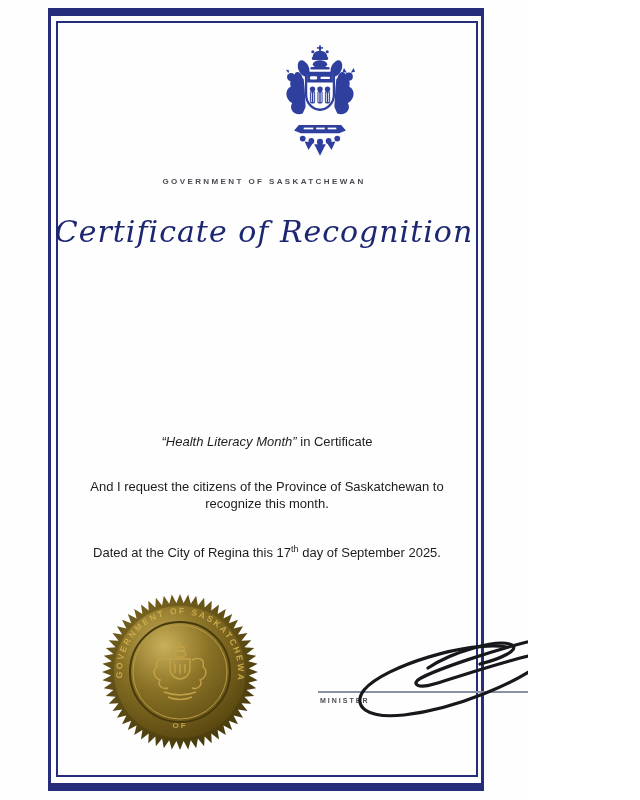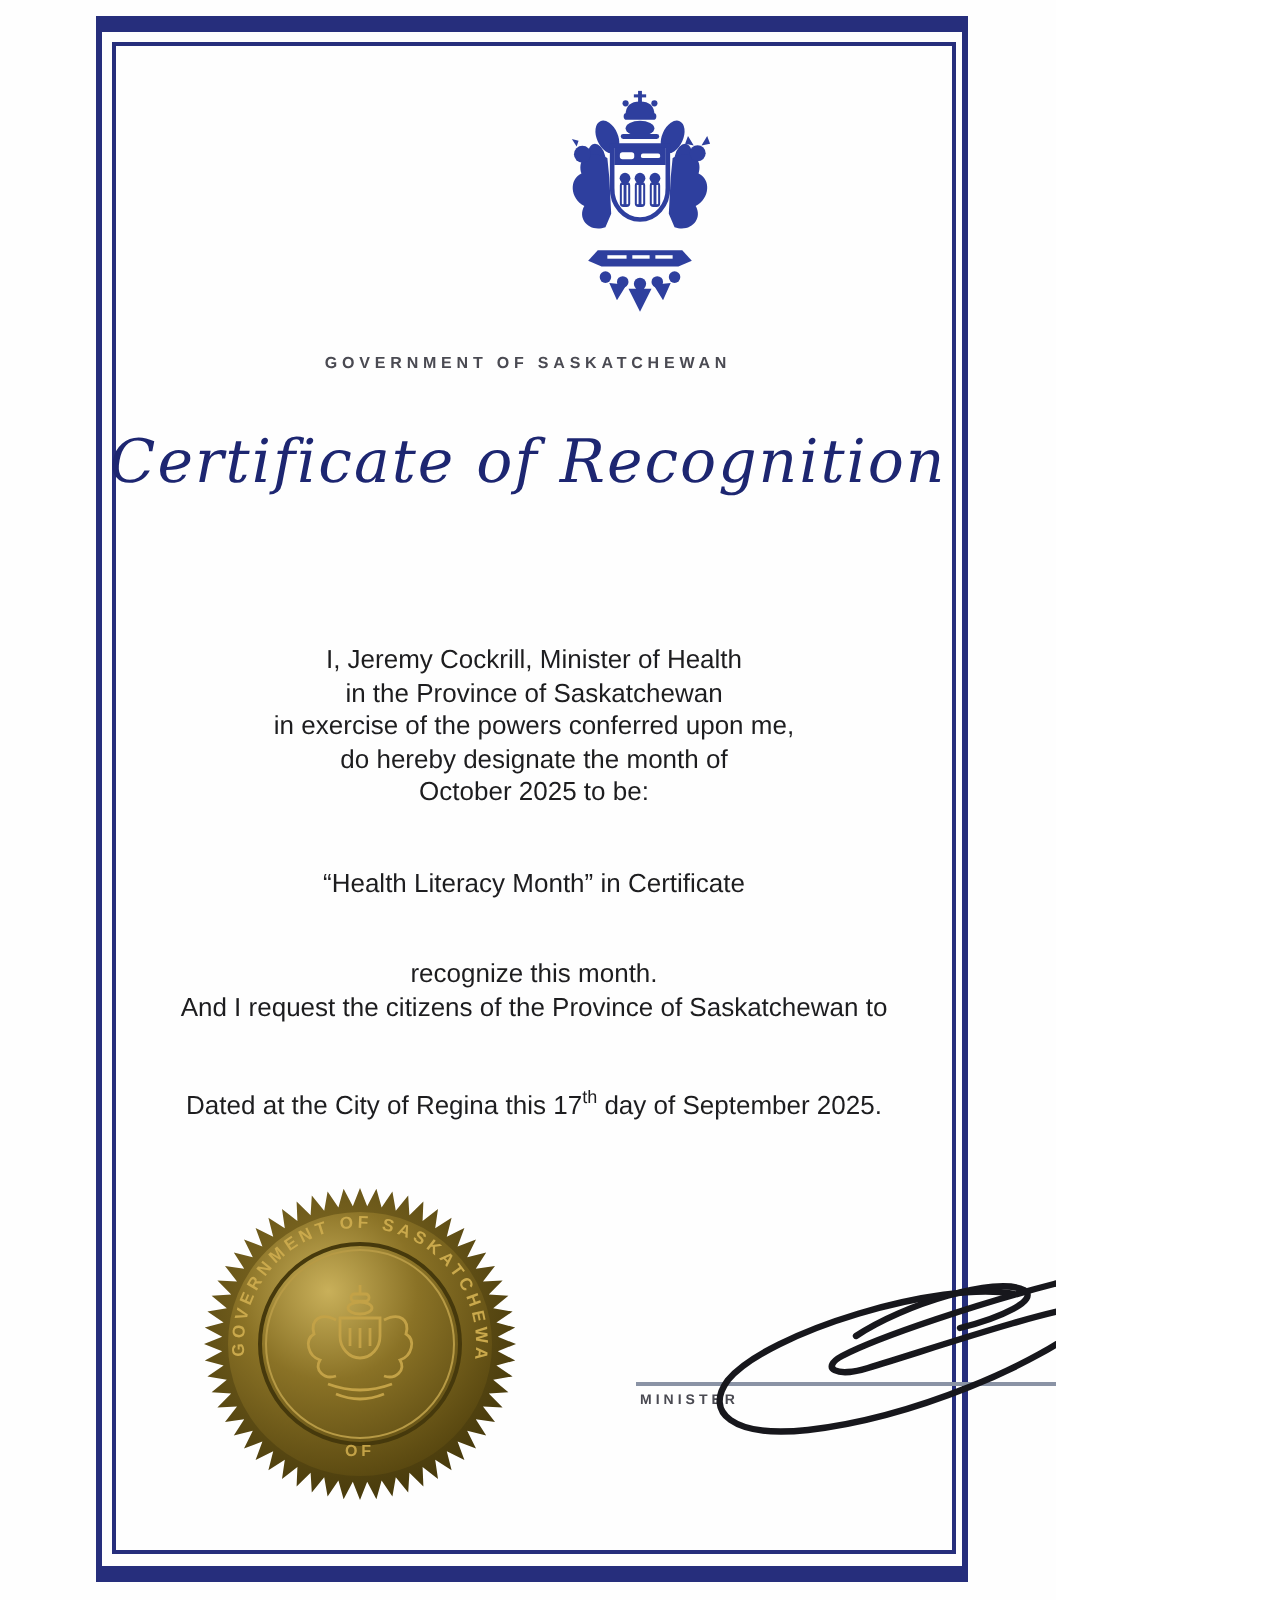--- a/index.html
+++ b/index.html
@@ -25,21 +25,21 @@
   }
   .cert-title{
     position:absolute;left:0;top:214px;width:100%;text-align:center;
     font-family:"DejaVu Serif",serif;font-style:italic;font-weight:normal;
     font-size:30px;color:var(--title_navy);white-space:nowrap;letter-spacing:1px;
   }
   
   .body-text{color:var(--text_dark);font-size:13px;line-height:16.5px;text-align:center;position:absolute;left:70px;right:64px;}
   .opening{top:322px;}
   .designation{top:434px;}
-  .designation .quoted{}
+  .designation .quoted{font-style:italic;}
   .request{top:479px;}
   .dated{top:545px;}
   .dated sup{font-size:9px;line-height:0;vertical-align:super;}
   
   .seal{position:absolute;left:102px;top:594px;width:156px;height:156px;}
   .seal-ring-text{font-family:"Liberation Sans",sans-serif;font-size:8.6px;font-weight:bold;letter-spacing:2.1px;fill:#caa94c;}
   .seal-bottom-text{font-family:"Liberation Sans",sans-serif;font-size:8px;font-weight:bold;letter-spacing:2px;fill:#c3a247;}
   
   .sig-line{position:absolute;left:318px;top:691px;width:248px;height:2px;background:var(--line_gray);}
   .sig-role{
@@ -120,35 +120,28 @@
         <line x1="51.2" y1="50" x2="51.2" y2="60"></line>
       <line x1="56.6" y1="50" x2="56.6" y2="60"></line>
         <line x1="59" y1="50" x2="59" y2="60"></line>
     </g>
   </svg>
 
   <div class="gov-label">GOVERNMENT OF SASKATCHEWAN</div>
 
   <div class="cert-title">Certificate of Recognition</div>
 
-  <div class="body-text opening">
-    <div>I, Jeremy Cockrill, Minister of Health</div>
-    <div>in the Province of Saskatchewan</div>
-    <div>in exercise of the powers conferred upon me,</div>
-    <div>do hereby designate the month of</div>
-    <div>October 2025 to be:</div>
-  </div>
 
   <div class="body-text designation">
     <span class="quoted">“Health Literacy Month”</span><span> in Certificate</span>
   </div>
 
   <div class="body-text request">
+    <div>And I request the citizens of the Province of Saskatchewan to</div>
     <div>recognize this month.</div>
-    <div>And I request the citizens of the Province of Saskatchewan to</div>
   </div>
 
   <div class="body-text dated">
     <span>Dated at the City of Regina this 17</span><sup>th</sup><span> day of September 2025.</span>
   </div>
 
   <svg class="seal" viewBox="0 0 156 156" aria-hidden="true">
     <defs>
       <radialGradient id="sealFace" cx="38%" cy="30%" r="75%">
         <stop offset="0%" stop-color="#c9b05a"></stop>

